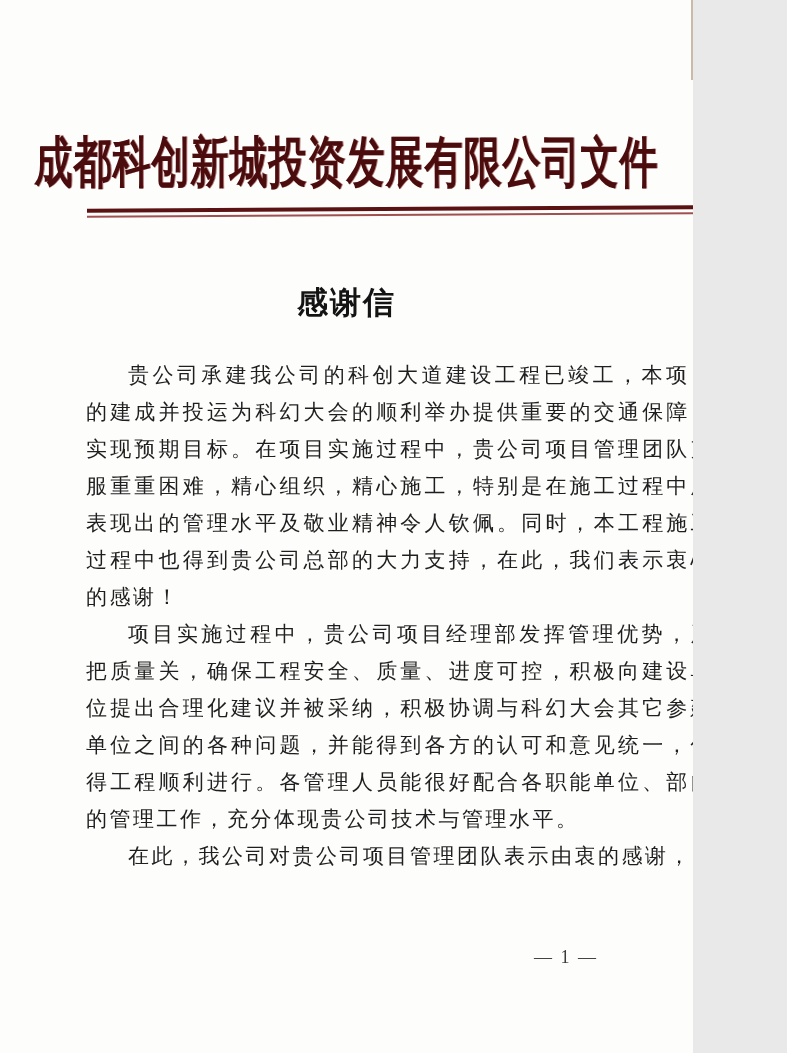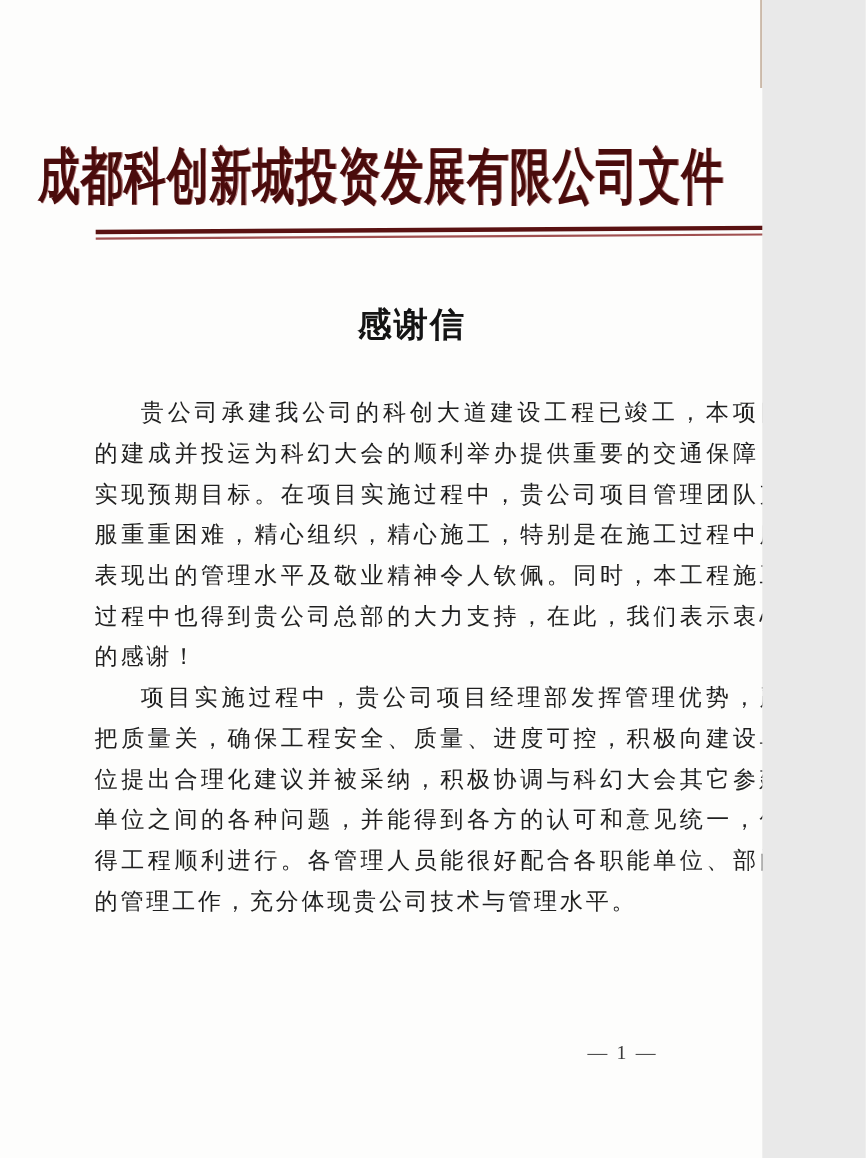--- a/index.html
+++ b/index.html
@@ -59,30 +59,29 @@
   .rule-gap {
     height: 3px;
     background: transparent;
   }
   .rule-thin {
     height: 2px;
     background: var(--rule-light, #a05050);
   }
   .letter-title {
     position: absolute;
-    top: 274px;
+    top: 282px;
     left: 0;
     width: 100%;
     margin: 0;
     text-align: center;
     font-size: 31px;
     font-weight: bold;
     color: #141414;
     letter-spacing: 2px;
-    padding-left: 28px;
   }
   .letter-body {
     position: absolute;
     top: 357px;
     left: 86px;
     width: 628px;
     font-size: 21px;
     line-height: 37px;
     letter-spacing: 2.5px;
     color: var(--body-text, #1f1f1f);
@@ -118,17 +117,18 @@
     <div class="rule-thick"></div>
     <div class="rule-gap"></div>
     <div class="rule-thin"></div>
   </div>
 
   <h1 class="letter-title">感谢信</h1>
 
   <div class="letter-body">
     <p class="para">贵公司承建我公司的科创大道建设工程已竣工，本项目的建成并投运为科幻大会的顺利举办提供重要的交通保障，实现预期目标。在项目实施过程中，贵公司项目管理团队克服重重困难，精心组织，精心施工，特别是在施工过程中所表现出的管理水平及敬业精神令人钦佩。同时，本工程施工过程中也得到贵公司总部的大力支持，在此，我们表示衷心的感谢！</p>
     <p class="para">项目实施过程中，贵公司项目经理部发挥管理优势，严把质量关，确保工程安全、质量、进度可控，积极向建设单位提出合理化建议并被采纳，积极协调与科幻大会其它参建单位之间的各种问题，并能得到各方的认可和意见统一，使得工程顺利进行。各管理人员能很好配合各职能单位、部门的管理工作，充分体现贵公司技术与管理水平。</p>
+    <p class="para">在此，我公司对贵公司项目管理团队表示由衷的感谢，</p>
   </div>
 
   <div class="page-number">— 1 —</div>
 
 </div>
 
 </body></html>

